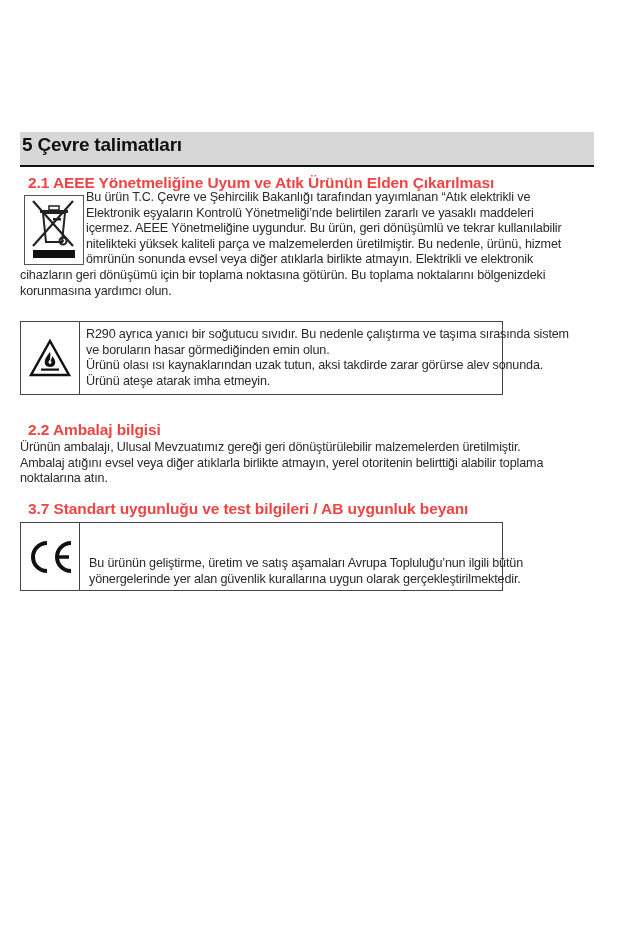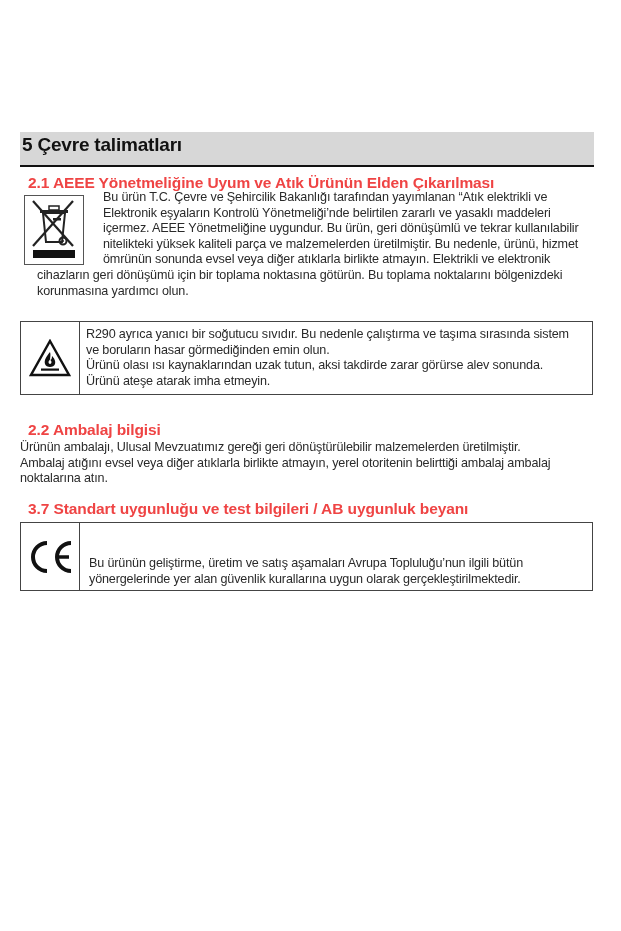--- a/index.html
+++ b/index.html
@@ -29,26 +29,26 @@
     font-size: 12.6px; line-height: 15.6px; color: #2a2a2a;
     letter-spacing: -0.15px;
   }
   .line { display: block; white-space: nowrap; }
 
   
   .weee-icon {
     position: absolute; left: 24px; top: 195px; width: 60px; height: 70px;
     border: 1px solid #555; box-sizing: border-box; background: #fff;
   }
-  .s21-text { position: absolute; left: 20px; top: 190px; width: 575px; margin-left: 17px; }
+  .s21-text { position: absolute; left: 20px; top: 190px; width: 575px; }
   .s21-text .indent { padding-left: 66px; }
 
   
   .notice-box {
-    position: absolute; left: 20px; width: 573px;
+    position: absolute; left: 20px; width: 483px;
     border: 1px solid #444; box-sizing: border-box; background: #fff;
   }
   .notice-box .icon-cell {
     position: absolute; left: 0; top: 0; bottom: 0; width: 58px;
     border-right: 1px solid #444;
   }
   .notice-box .text-cell { position: absolute; left: 65px; top: 5px; right: 4px; }
 
   .flame-box { top: 321px; height: 74px; }
   .ce-box { top: 522px; height: 69px; }
@@ -108,21 +108,21 @@
     <span class="line">R290 ayrıca yanıcı bir soğutucu sıvıdır. Bu nedenle çalıştırma ve taşıma sırasında sistem</span>
     <span class="line">ve boruların hasar görmediğinden emin olun.</span>
     <span class="line">Ürünü olası ısı kaynaklarından uzak tutun, aksi takdirde zarar görürse alev sonunda.</span>
     <span class="line">Ürünü ateşe atarak imha etmeyin.</span>
   </div>
 </div>
 
 <div class="sec-title" style="top:421px;">2.2 Ambalaj bilgisi</div>
 <div class="s22-text body-text">
   <span class="line">Ürünün ambalajı, Ulusal Mevzuatımız gereği geri dönüştürülebilir malzemelerden üretilmiştir.</span>
-  <span class="line">Ambalaj atığını evsel veya diğer atıklarla birlikte atmayın, yerel otoritenin belirttiği ambalaj ambalaj</span>
+  <span class="line">Ambalaj atığını evsel veya diğer atıklarla birlikte atmayın, yerel otoritenin belirttiği alabilir toplama</span>
   <span class="line">noktalarına atın.</span>
 </div>
 
 <div class="sec-title" style="top:500px;">3.7 Standart uygunluğu ve test bilgileri / AB uygunluk beyanı</div>
 <div class="notice-box ce-box">
   <div class="icon-cell">
     <span style="position:absolute;left:6px;top:17px;">
       <svg width="48" height="34" viewBox="0 0 48 34">
         <path d="M20 3 A14 14 0 1 0 20 31" fill="none" stroke="#111" stroke-width="4"></path>
         <path d="M44 3 A14 14 0 1 0 44 31" fill="none" stroke="#111" stroke-width="4"></path>

